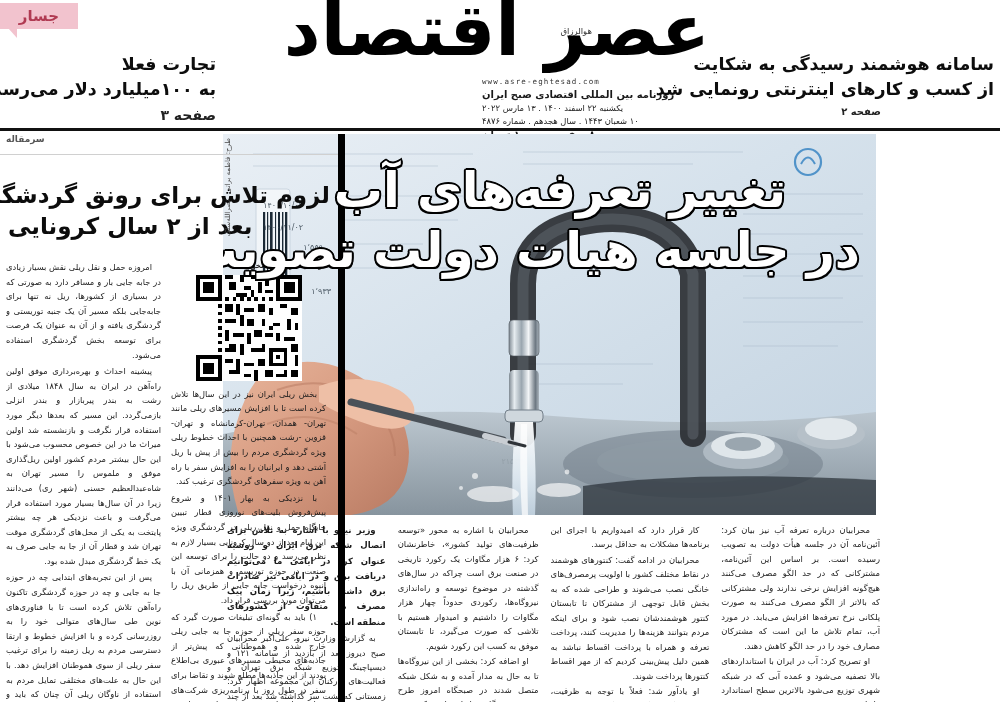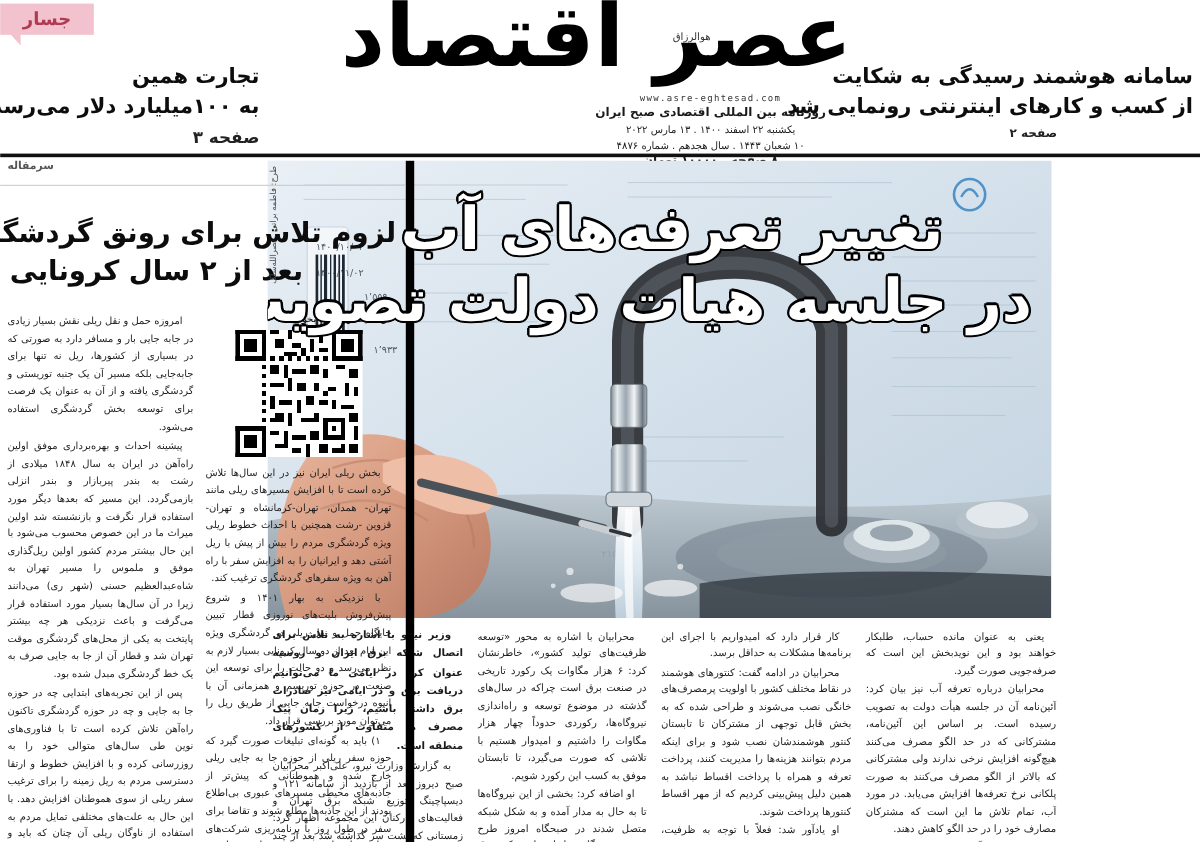--- a/index.html
+++ b/index.html
@@ -136,21 +136,21 @@
     top: 26px;
     font-size: 8.5px;
     color: #333;
     direction: rtl;
   }
   .np-info {
     position: absolute;
     right: 8px;
     top: 76px;
     width: 220px;
-    text-align: center;
+    text-align: left;
     direction: rtl;
     line-height: 1.5;
   }
   .np-info .np-url {
     font-size: 7.5px;
     letter-spacing: 1.1px;
     color: #333;
     font-family: "DejaVu Sans Mono", "Liberation Mono", monospace;
   }
   .np-info .np-row {
@@ -382,21 +382,21 @@
 
 <div class="page">
 
   <div class="masthead">
 
     <div class="jasar-logo">
       <span>جسار</span>
     </div>
 
     <div class="teaser-left">
-      <div class="t-line">تجارت همین</div>
+      <div class="t-line">تجارت فعلا</div>
       <div class="t-line">به ۱۰۰میلیارد دلار می‌رسد</div>
       <div class="t-page">صفحه ۳</div>
     </div>
 
     <div class="nameplate">
       <div class="np-title">عصر اقتصاد</div>
       <div class="np-sub-calligraphy">هوالرزاق</div>
       <div class="np-info">
         <div class="np-url">www.asre-eghtesad.com</div>
         <div class="np-row">روزنامه بین المللی اقتصادی صبح ایران</div>
@@ -564,21 +564,20 @@
           <p>او اضافه کرد: بخشی از این نیروگاه‌ها تا به حال به مدار آمده و به شکل شبکه متصل شدند در صبحگاه امروز طرح توسعه نیروگاه چابهار با شبکه برق سندکرون شد و به مرور تا تابستان نیروگاه‌های متعددی وارد مدار خواهند شد.</p>
         </div>
 
         <div class="story-col">
           <p>کار قرار دارد که امیدواریم با اجرای این برنامه‌ها مشکلات به حداقل برسد.</p>
           <p>محرابیان در ادامه گفت: کنتورهای هوشمند در نقاط مختلف کشور با اولویت پرمصرف‌های خانگی نصب می‌شوند و طراحی شده که به بخش قابل توجهی از مشترکان تا تابستان کنتور هوشمندشان نصب شود و برای اینکه مردم بتوانند هزینه‌ها را مدیریت کنند، پرداخت تعرفه و همراه با پرداخت اقساط نباشد به همین دلیل پیش‌بینی کردیم که از مهر اقساط کنتورها پرداخت شوند.</p>
           <p>او یادآور شد: فعلاً با توجه به ظرفیت، پیش‌بینی کردیم که نصب کنتورهای هوشمند برای مشترکان پرمصرف باشد چراکه یکی از ابزارهای مدیریت مصرف است و میزان مصرف را دائم به برنامه‌ریزی شد.</p>
         </div>
 
         <div class="story-col">
-          <p>یعنی به عنوان مانده حساب، طلبکار خواهند بود و این نویدبخش این است که صرفه‌جویی صورت گیرد.</p>
           <p>محرابیان درباره تعرفه آب نیز بیان کرد: آئین‌نامه آن در جلسه هیأت دولت به تصویب رسیده است. بر اساس این آئین‌نامه، مشترکانی که در حد الگو مصرف می‌کنند هیچ‌گونه افزایش نرخی ندارند ولی مشترکانی که بالاتر از الگو مصرف می‌کنند به صورت پلکانی نرخ تعرفه‌ها افزایش می‌یابد. در مورد آب، تمام تلاش ما این است که مشترکان مصارف خود را در حد الگو کاهش دهند.</p>
           <p>او تصریح کرد: آب در ایران با استانداردهای بالا تصفیه می‌شود و عمده آبی که در شبکه شهری توزیع می‌شود بالاترین سطح استاندارد را دارد و</p>
         </div>
       </div>
     </div>
 
     <div class="right-edit">
 
       <div class="edit-kicker-row">
         <div class="edit-kicker">سرمقاله</div>

